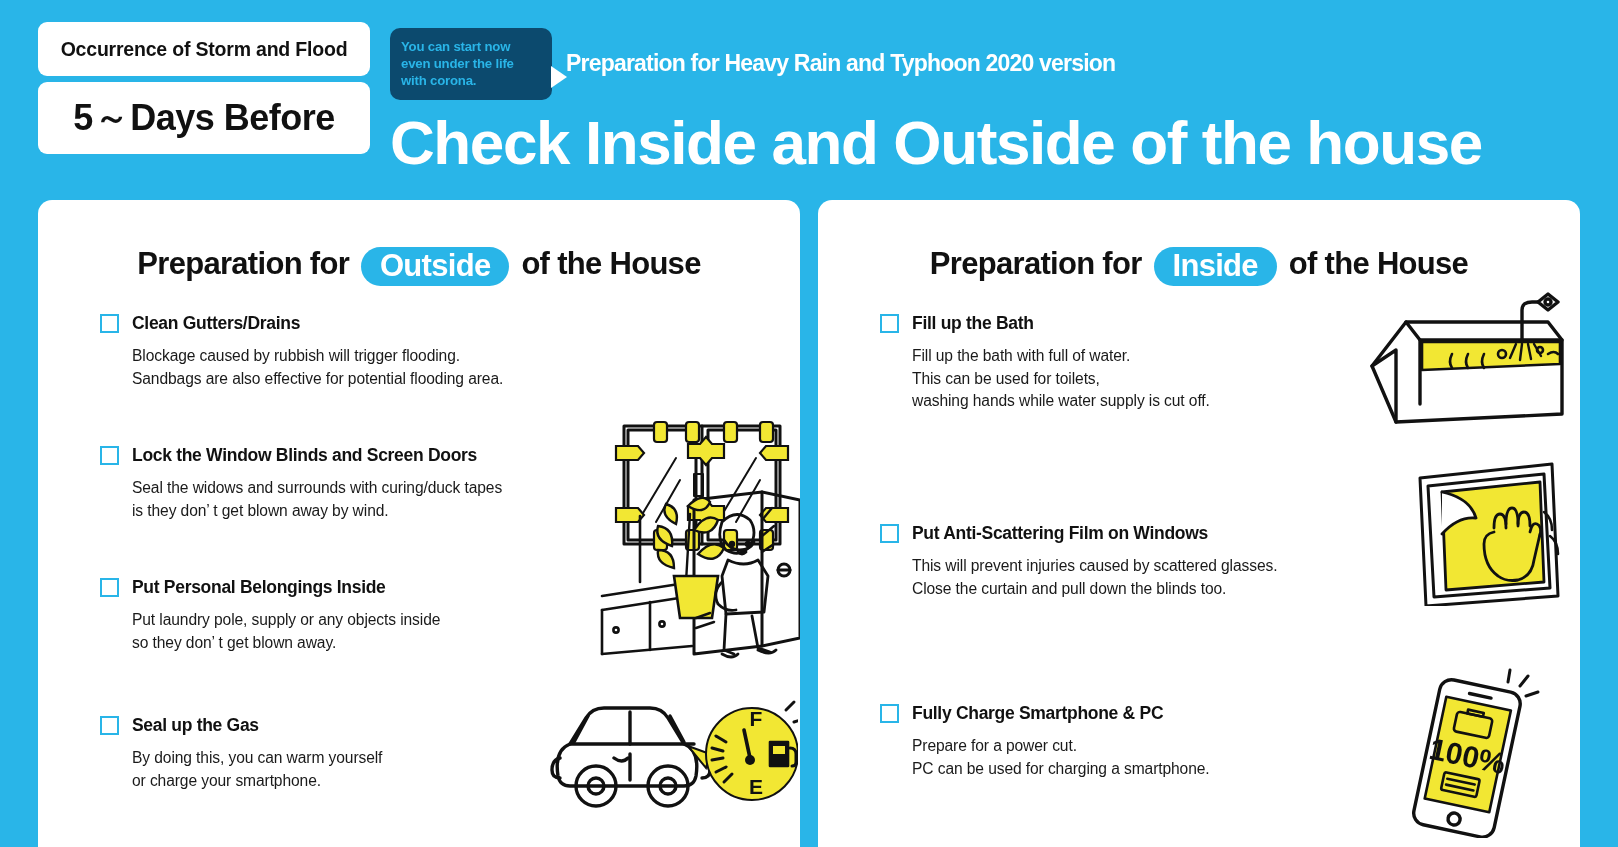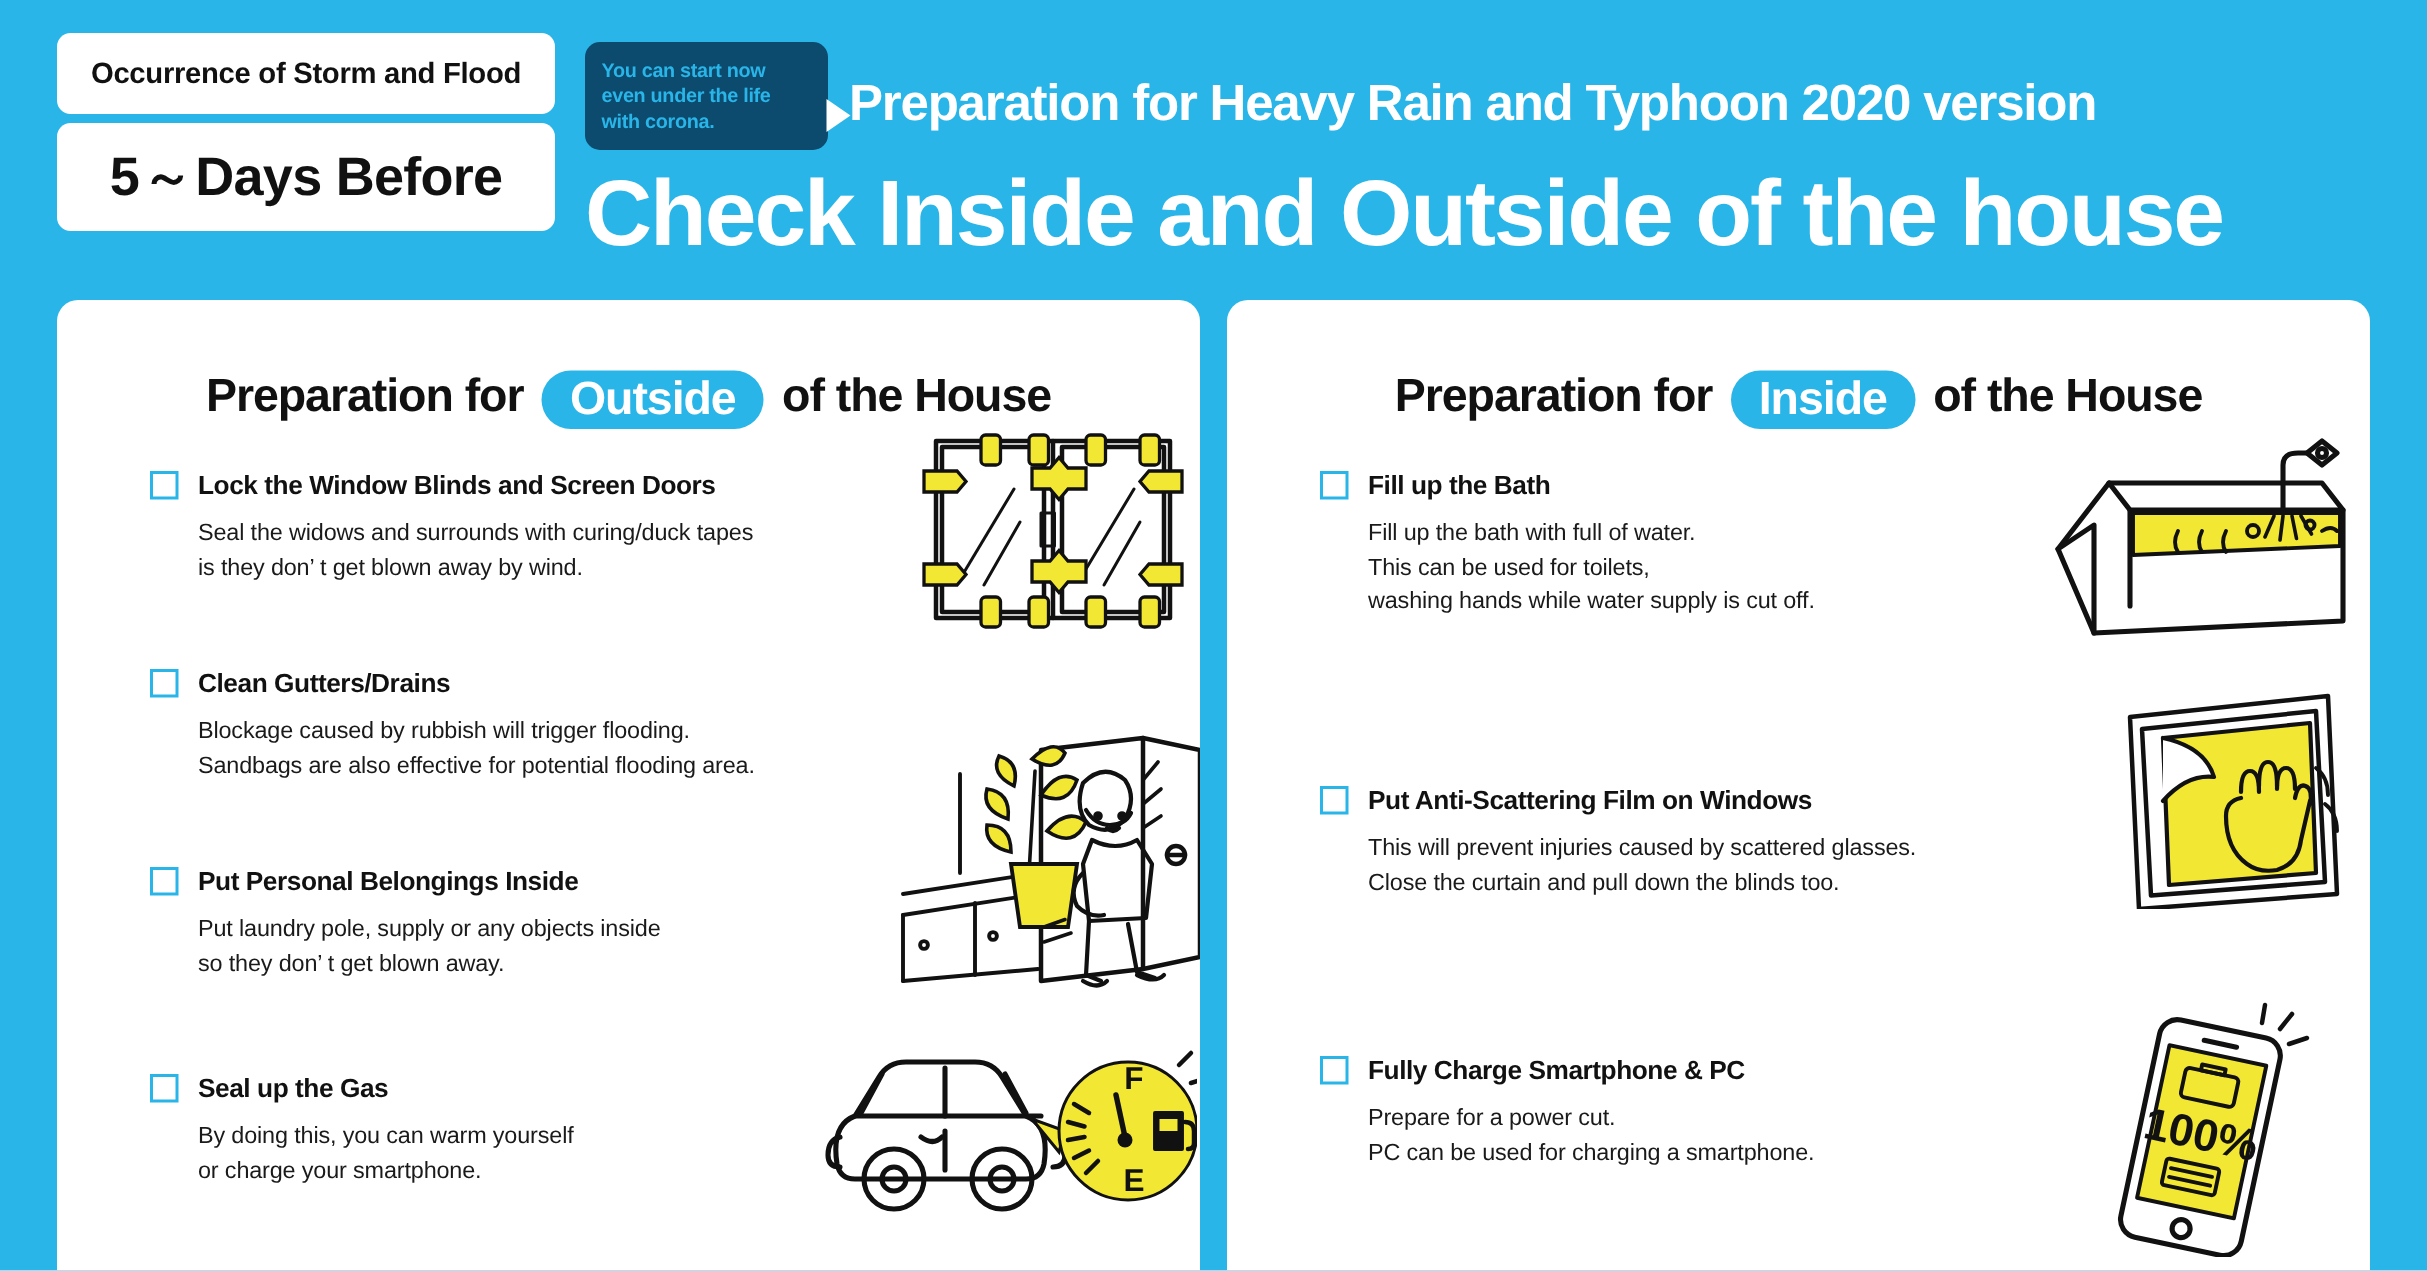--- a/index.html
+++ b/index.html
@@ -68,21 +68,21 @@
     width: 0; height: 0;
     border-top: 11px solid transparent;
     border-bottom: 11px solid transparent;
     border-left: 16px solid #ffffff;
   }
 
   .head-sub {
     position: absolute;
     left: 566px; top: 50px;
     color: #ffffff;
-    font-size: 34px;
+    font-size: 23px;
     font-weight: bold;
     letter-spacing: -0.8px;
     white-space: nowrap;
   }
   .head-title {
     position: absolute;
     left: 390px; top: 112px;
     color: #ffffff;
     font-size: 62px;
     font-weight: bold;
@@ -199,20 +199,29 @@
   <div class="panels">
 
     <div class="panel">
       <div class="panel-heading">
         <span>Preparation for</span>
         <span class="pill">Outside</span>
         <span>of the House</span>
       </div>
 
       <div class="items">
+
+        <div class="item" style="height:112px;">
+          <div class="item-head">
+            <span class="checkbox"></span>
+            <span class="item-title">Clean Gutters/Drains</span>
+          </div>
+          <div class="item-body">Blockage caused by rubbish will trigger flooding.
+Sandbags are also effective for potential flooding area.</div>
+        </div>
 
         <div class="item" style="height:112px;">
           <div class="item-head">
             <span class="checkbox"></span>
             <span class="item-title">Lock the Window Blinds and Screen Doors</span>
           </div>
           <div class="item-body">Seal the widows and surrounds with curing/duck tapes
 is they don’ t get blown away by wind.</div>
 
           <div class="illus" style="right:10px; top:-24px;">
@@ -244,29 +253,20 @@
                 <path d="M2 90 h22 l6 7 -6 7 H2 z"></path>
                 <path d="M74 26 h12 l6 -7 6 7 h12 v14 h-12 l-6 7 -6 -7 h-12 z"></path>
                 <path d="M74 88 h12 l6 -7 6 7 h12 v14 h-12 l-6 7 -6 -7 h-12 z"></path>
                 <path d="M174 28 h-22 l-6 7 6 7 h22 z"></path>
                 <path d="M174 90 h-22 l-6 7 6 7 h22 z"></path>
               </g>
             </svg>
           </div>
         </div>
 
-        <div class="item" style="height:112px;">
-          <div class="item-head">
-            <span class="checkbox"></span>
-            <span class="item-title">Clean Gutters/Drains</span>
-          </div>
-          <div class="item-body">Blockage caused by rubbish will trigger flooding.
-Sandbags are also effective for potential flooding area.</div>
-        </div>
-
         <div class="item" style="height:118px;">
           <div class="item-head">
             <span class="checkbox"></span>
             <span class="item-title">Put Personal Belongings Inside</span>
           </div>
           <div class="item-body">Put laundry pole, supply or any objects inside
 so they don’ t get blown away.</div>
 
           <div class="illus" style="right:-4px; top:-96px;">
             <svg width="232" height="186" viewBox="0 0 232 186">

